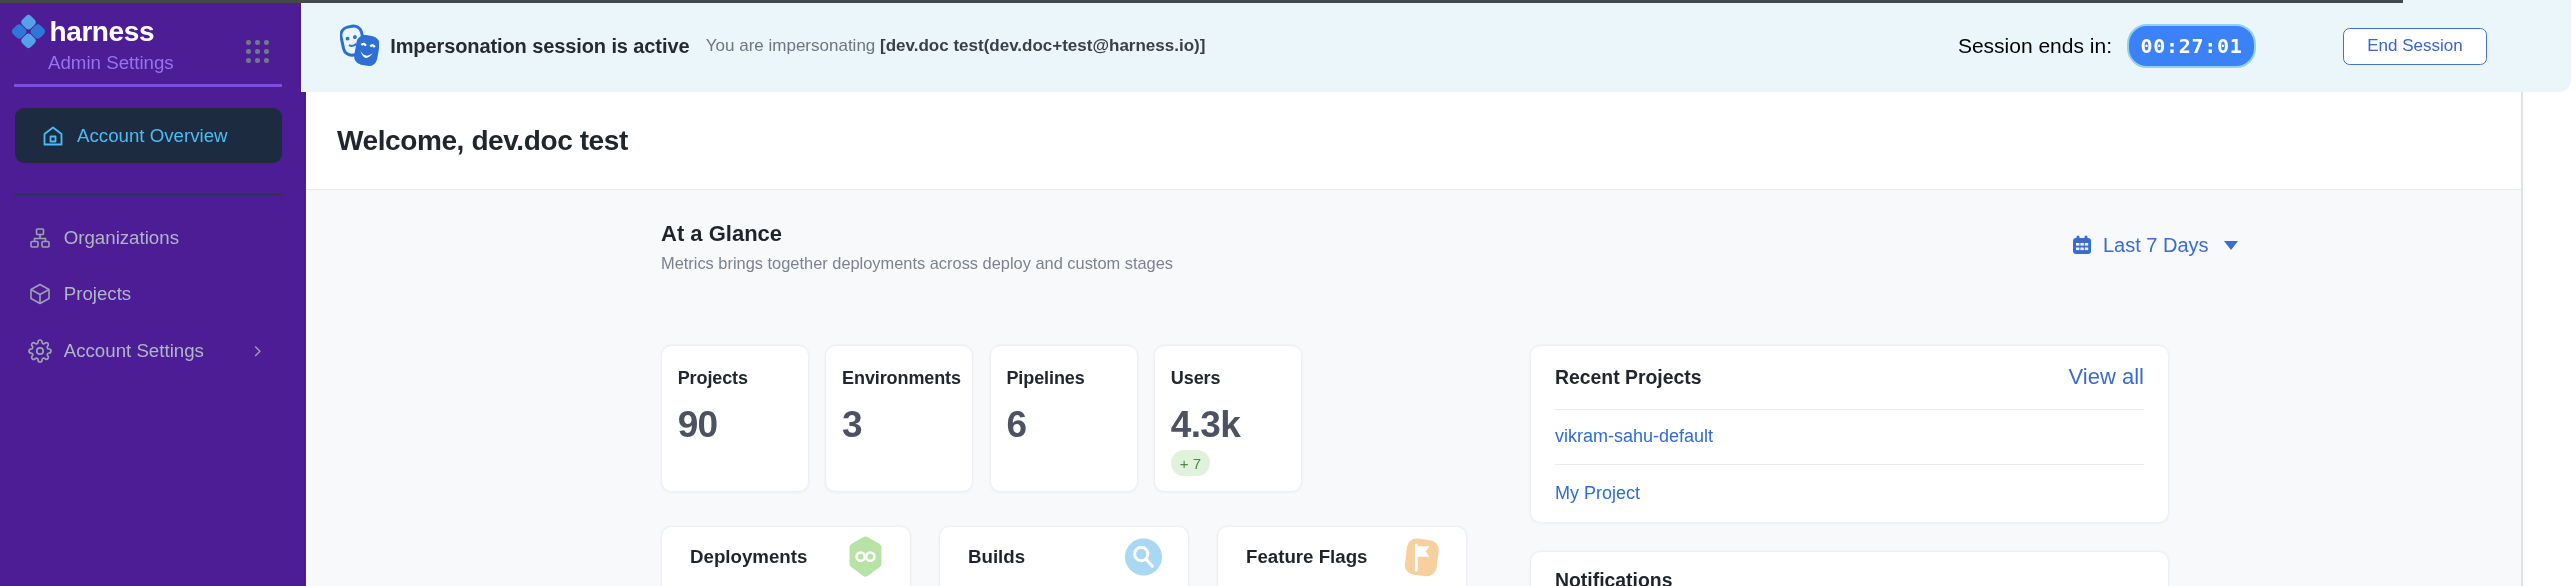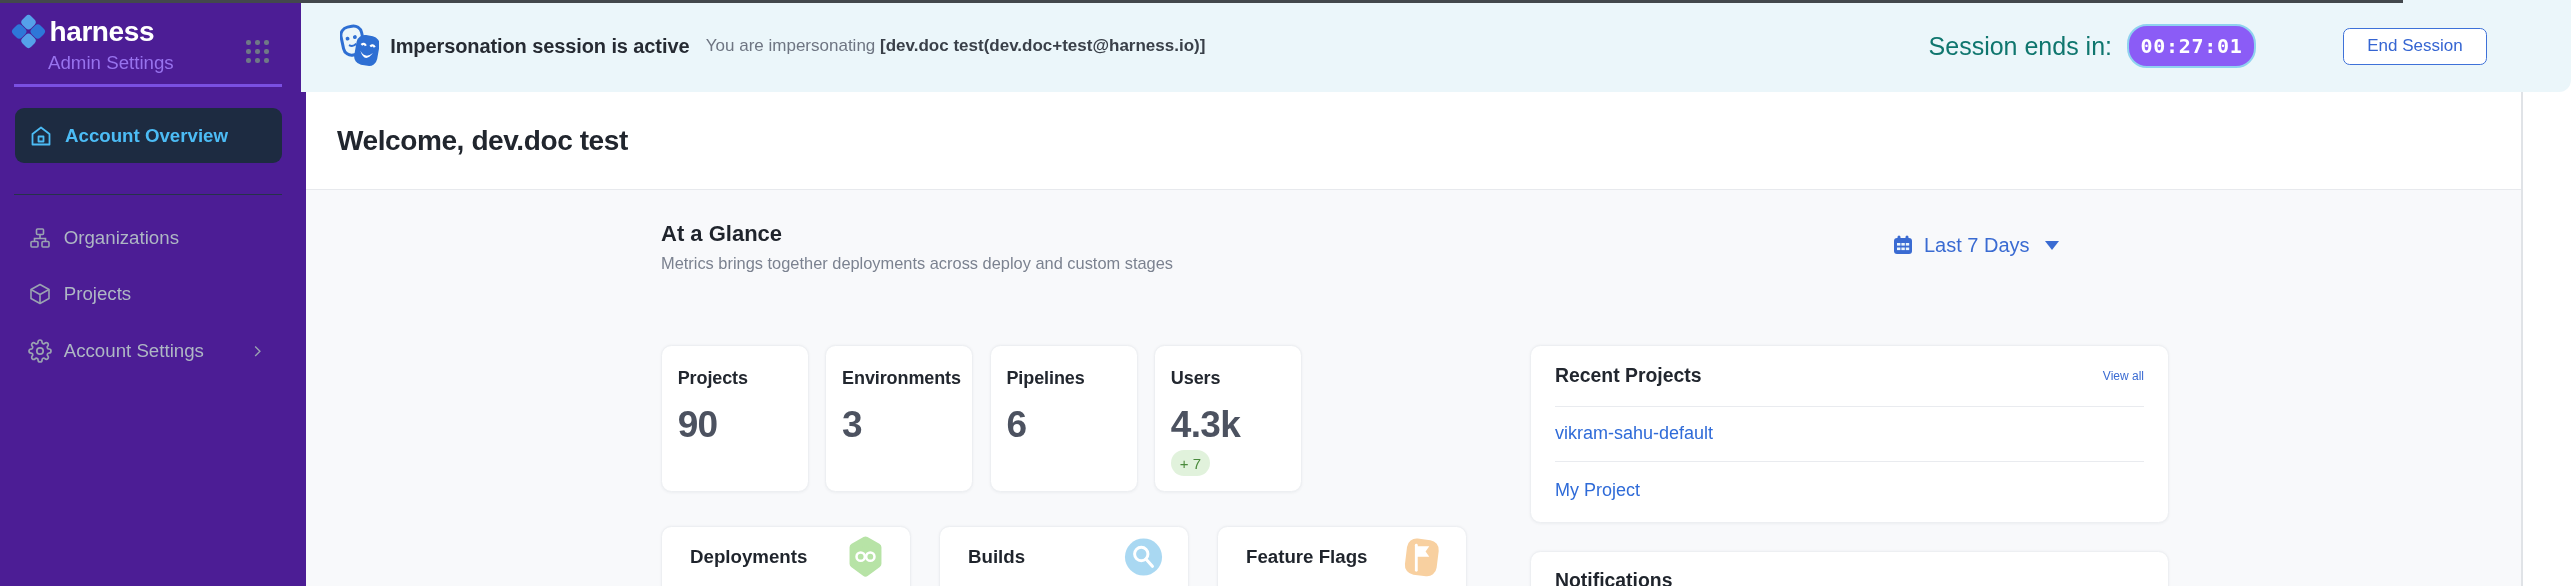--- a/index.html
+++ b/index.html
@@ -9,59 +9,59 @@
 .topstrip { position:absolute; left:0; top:0; width:2403px; height:3px; background:#43484c; z-index:9; }
 
 
 .sidebar { position:absolute; left:0; top:0; width:306px; height:586px; background:#4c1d95; z-index:2; }
 .logo-row { position:absolute; left:9px; top:12px; display:flex; align-items:center; }
 .logo-text { margin-left:1.5px; font-size:28px; font-weight:700; color:#fff; letter-spacing:-0.4px; }
 .admin-label { position:absolute; left:48px; top:52px; font-size:18.7px; color:#9873ee; font-weight:500; }
 .grid-icon { position:absolute; left:246px; top:40px; width:22.4px; height:22.4px; display:grid; grid-template-columns:repeat(3,4.5px); grid-template-rows:repeat(3,4.5px); gap:4.5px; }
 .grid-icon span { width:4.5px; height:4.5px; border-radius:50%; background:#6f7987; }
 .purple-line { position:absolute; left:14px; top:84px; width:268px; height:3px; background:#7a4fe2; }
-.nav-active { position:absolute; left:15px; top:108px; width:267px; height:55px; border-radius:9px; background:#1d2b41; display:flex; align-items:center; padding-left:14px; gap:12px; font-size:18.7px; color:#4cbcf5; font-weight:700; }
+.nav-active { position:absolute; left:15px; top:108px; width:267px; height:55px; border-radius:9px; background:#1d2b41; display:flex; align-items:center; padding-left:26px; gap:12px; font-size:18.7px; color:#4cbcf5; font-weight:400; }
 .nav-divider { position:absolute; left:14px; top:194px; width:268px; height:0.7px; background:#26334a; }
 .nav-item { position:absolute; left:15px; width:267px; height:46px; display:flex; align-items:center; padding-left:12.7px; gap:12px; color:#aeb7c4; font-size:18.7px; }
 .nav-item .chev { margin-left:auto; margin-right:16.4px; }
 
 
 .banner { position:absolute; left:301px; top:0; width:2270px; height:92px; background:#ebf6fa; border-bottom-right-radius:12px; display:flex; align-items:center; z-index:3; }
 .masks { margin-left:39px; flex:0 0 auto; }
 .banner-title { margin-left:11.2px; font-size:20px; font-weight:700; color:#262b33; letter-spacing:-0.1px; }
 .banner-sub { margin-left:16.4px; font-size:17px; color:#6e7582;text-align:right; }
 .banner-sub b { color:#3a4049; font-weight:700; }
 .session-cluster { margin-left:auto; margin-right:84px; display:flex; align-items:center; }
-.session-label { font-size:25px; color:#0f766e; }
-.timer { margin-left:15px; width:129px; height:44px; background:#8b5cf6; border:2.2px solid #8fd2ef; border-radius:20px; color:#fff; font-family:"DejaVu Sans Mono",monospace; font-size:20px; font-weight:700; display:flex; align-items:center; justify-content:center; letter-spacing:0.7px; }
+.session-label { font-size:21px; color:#000000; }
+.timer { margin-left:15px; width:129px; height:44px; background:#3b82f6; border:2.2px solid #8fd2ef; border-radius:20px; color:#fff; font-family:"DejaVu Sans Mono",monospace; font-size:20px; font-weight:700; display:flex; align-items:center; justify-content:center; letter-spacing:0.7px; }
 .end-btn { margin-left:87px; width:144px; height:37px; border:1.5px solid #3e71d8; border-radius:6.7px; background:#fff; color:#3565d2; font-size:17px; font-weight:500; display:flex; align-items:center; justify-content:center; }
 
 
 .welcome-band { position:absolute; left:306px; top:92px; width:2216px; height:98px; background:#fff; border-bottom:0.7px solid #e7e9ed; display:flex; align-items:center; z-index:1; }
 .welcome-band h1 { margin-left:31px; font-size:28px; font-weight:700; color:#21262e; letter-spacing:-0.4px; }
 
 
 .content { position:absolute; left:306px; top:190px; width:2216px; height:396px; background:#f8f9fb; overflow:hidden; }
 .vline { position:absolute; left:2521px; top:92px; width:1.5px; height:494px; background:#e0e3e7; z-index:4; }
 
 .glance-title { position:absolute; left:355px; top:31px; font-size:22px; font-weight:700; color:#1f242c; }
 .glance-sub { position:absolute; left:355px; top:64px; font-size:16.4px; color:#7b8290; }
-.range { position:absolute; left:1585px; top:43px; display:flex; align-items:center; gap:9px; color:#3a6bd2; font-size:20px; }
+.range { position:absolute; left:1764px; top:43px; display:flex; align-items:center; gap:9px; color:#3a6bd2; font-size:20px; }
 .caret { width:0; height:0; border-left:7.5px solid transparent; border-right:7.5px solid transparent; border-top:9px solid #3a6bd2; margin-left:6px; }
 
 .stats-row { position:absolute; left:355px; top:155px; display:flex; gap:16.4px; }
 .stat-card { width:148px; height:147px; background:#fff; border:0.7px solid #edeff2; border-radius:10.5px; box-shadow:0 0.7px 3px rgba(25,35,50,.05); padding:22.4px 15.7px 0; }
 .stat-label { font-size:18px; font-weight:700; color:#22272f; letter-spacing:-0.1px; }
 .stat-value { margin-top:16.4px; font-size:37px; font-weight:700; color:#4c5260; letter-spacing:-0.7px; line-height:1; }
 .stat-badge { display:inline-block; margin-top:7.5px; background:#e1f2dc; color:#4a8a3c; font-size:15px; padding:4.5px 9px; border-radius:13.5px; }
 
 .panel { position:absolute; left:1224px; top:155px; width:639px; height:178px; background:#fff; border:0.7px solid #edeff2; border-radius:10.5px; box-shadow:0 0.7px 3px rgba(25,35,50,.05); padding:18px 24px 0; }
 .panel-head { display:flex; justify-content:space-between; align-items:center; }
 .panel-title { font-size:19.4px; font-weight:700; color:#22272f; }
-.view-all { font-size:12px; color:#3a6bd2; }
+.view-all { font-size:22px; color:#3a6bd2; }
 .p-divider { height:0.7px; background:#e9ebef; margin-top:18.7px; }
 .p-row { height:56px; display:flex; align-items:center; font-size:18px; color:#2f6bd8; border-bottom:0.7px solid #e9ebef; }
 .p-row:last-child { border-bottom:none; }
 
 .modules-row { position:absolute; left:355px; top:336px; display:flex; gap:28px; }
 .module-card { width:250px; height:112px; background:#fff; border:0.7px solid #edeff2; border-radius:10.5px; box-shadow:0 0.7px 3px rgba(25,35,50,.05); padding:6px 25px 0 28px; }
 .module-inner { display:flex; align-items:center; justify-content:space-between; height:48px; }
 .module-label { font-size:18.7px; font-weight:700; color:#1f242c; }
 
 .notif-panel { position:absolute; left:1224px; top:361px; width:639px; height:112px; background:#fff; border:0.7px solid #edeff2; border-radius:10.5px; box-shadow:0 0.7px 3px rgba(25,35,50,.05); padding:17px 24px; }

